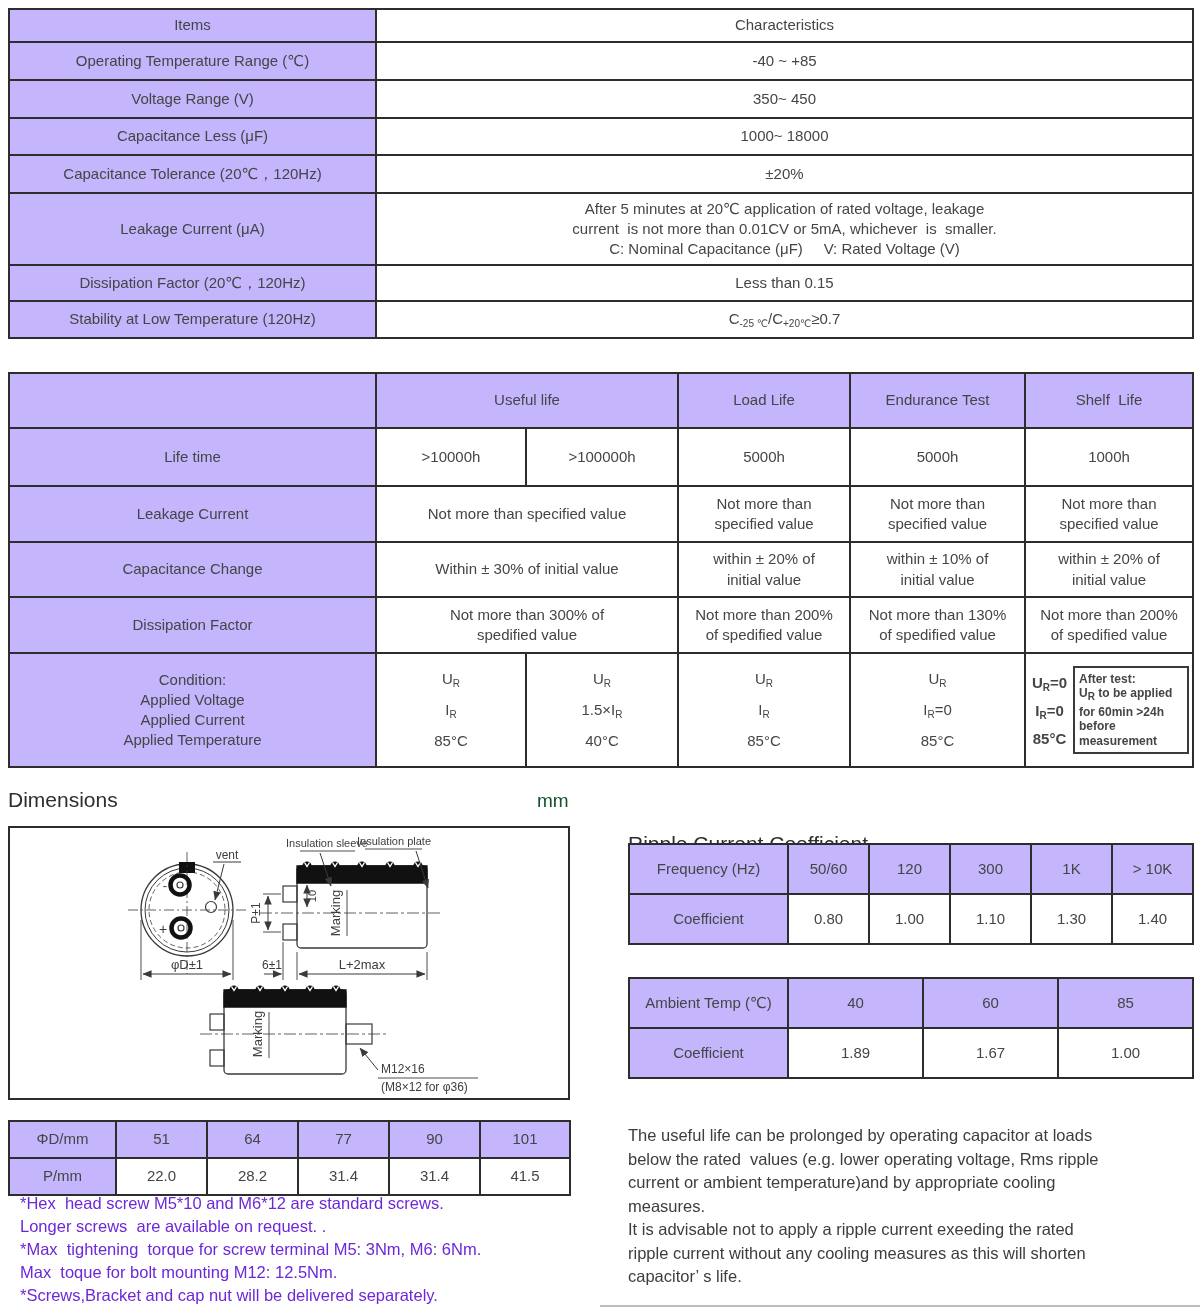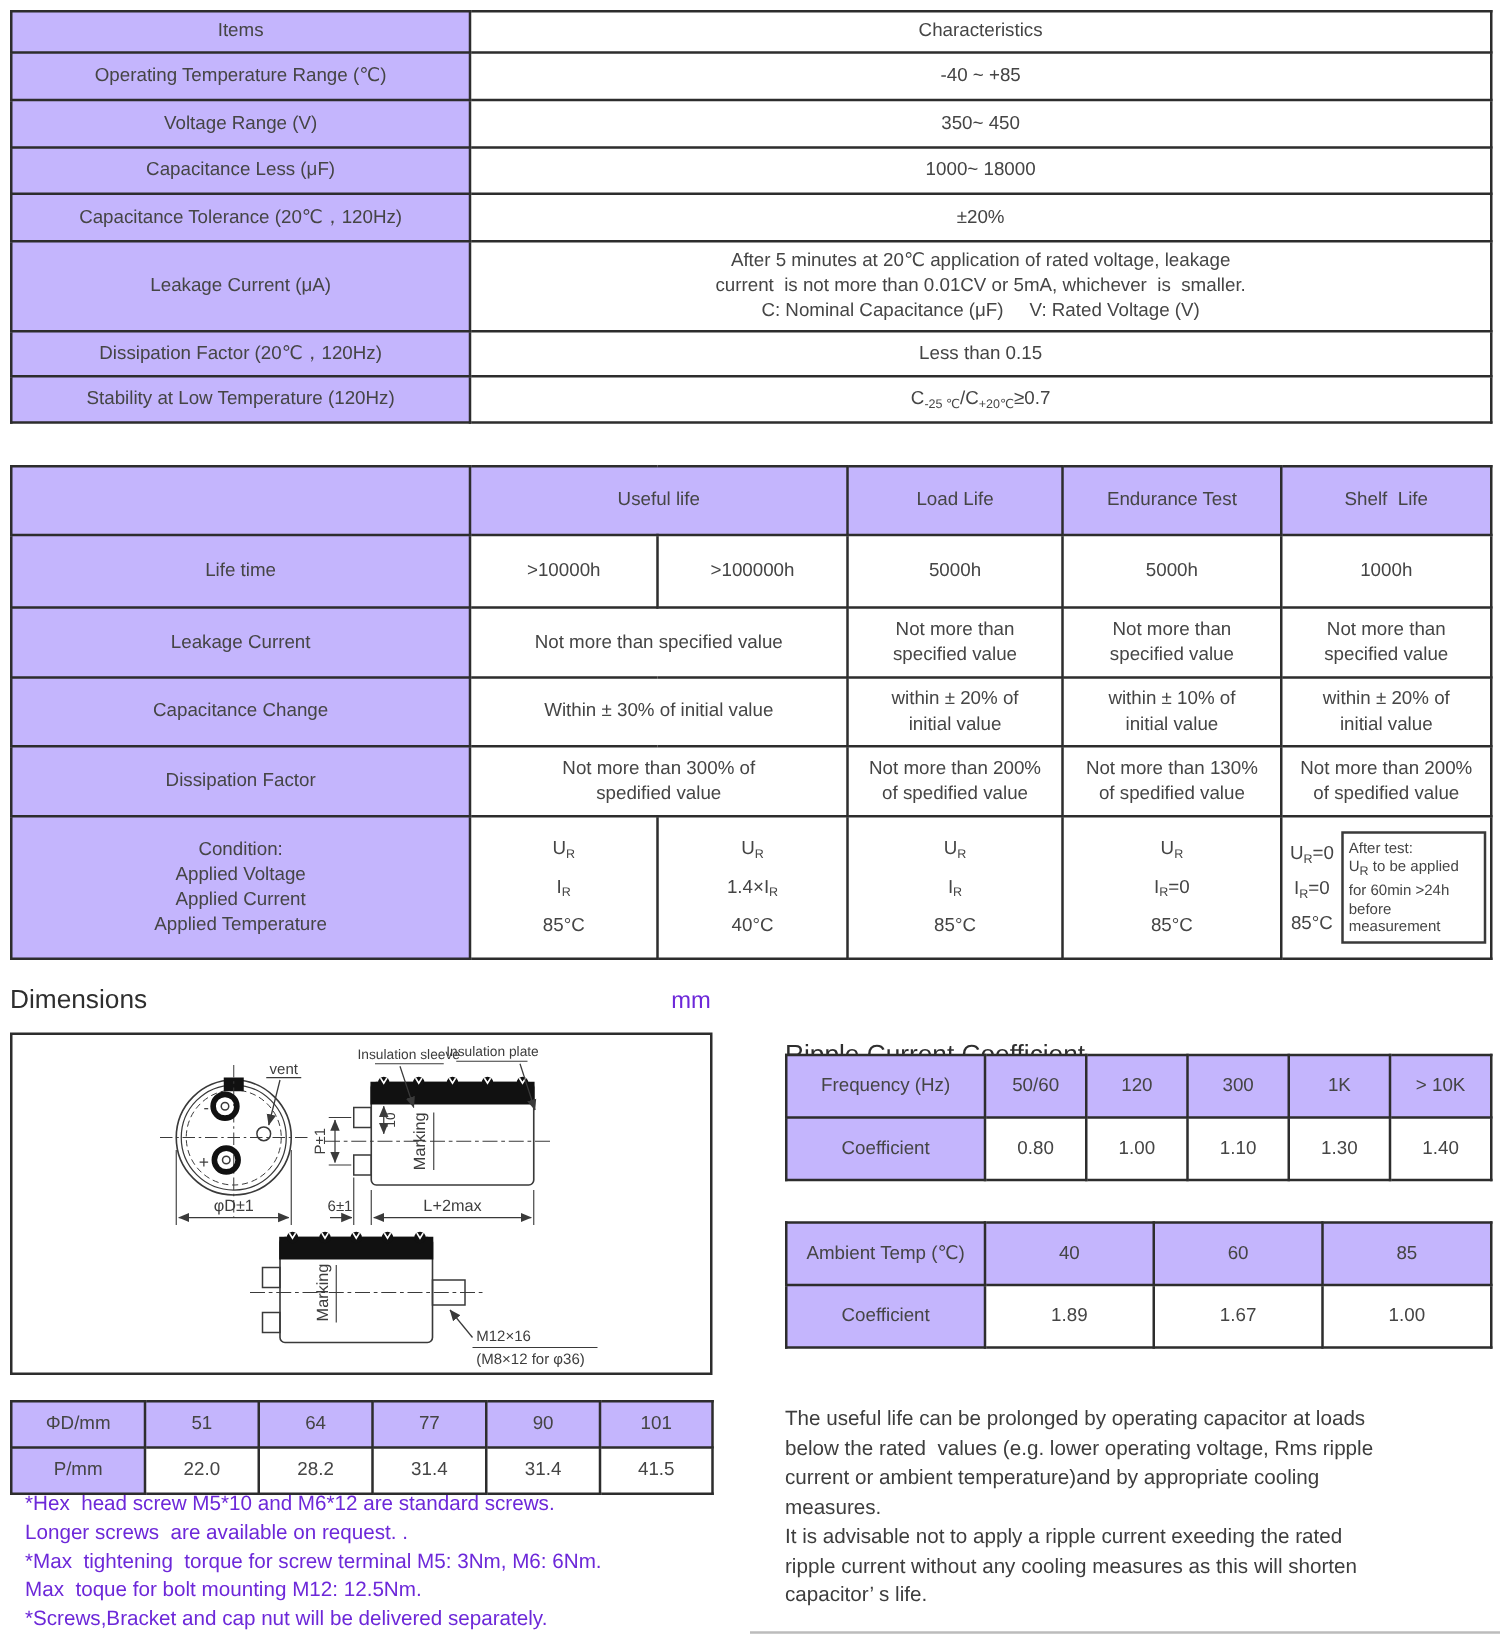--- a/index.html
+++ b/index.html
@@ -12,28 +12,28 @@
   table { border-collapse:collapse; table-layout:fixed; }
   td { border:2px solid #2d2d2d; text-align:center; vertical-align:middle;
        font-size:15px; color:#454545; line-height:1.35; padding:2px 4px; }
   .gray { background:#c4b5fd; }
   .pre { white-space:pre-wrap; }
   sub.r { font-size:10px; vertical-align:-3px; }
   .t1 { position:absolute; left:8px; top:8px; width:1184px; }
   .t2 { position:absolute; left:8px; top:372px; width:1184px; }
   .t2 td { font-size:15px; }
   .cond-lines div { line-height:26px; }
-  .shelf-cond { padding:0; }
+  .shelf-cond { padding:0;font-weight:bold; }
   .shelf-flex { display:flex; align-items:center; height:100%; }
   .shelf-left { flex:1; text-align:center; }
   .shelf-left div { line-height:23px; }
   .after-note { width:116px; border:2px solid #3a3a3a; margin:4px 3px 4px 0;
                 font-size:12px; line-height:14.5px; text-align:left; padding:4px 2px 4px 4px; }
   .sec-title { position:absolute; font-size:21px; color:#2e2e2e; }
-  .unit { position:absolute; font-size:19px; color:#6d28d9; }
+  .unit { position:absolute; font-size:19px; color:#14532d; }
   .draw-box { position:absolute; left:8px; top:826px; width:562px; height:274px;
               border:2px solid #2d2d2d; }
   .tf { position:absolute; left:628px; top:843px; width:564px; }
   .tt { position:absolute; left:628px; top:977px; width:564px; }
   .ts { position:absolute; left:8px; top:1120px; width:561px; }
   .tf td, .tt td { height:50px; }
   .ts td { height:37px; font-size:15px; padding:1px 4px; }
   .notes { position:absolute; left:20px; top:1192px; width:580px;
            font-size:16.5px; line-height:23px; color:#6d28d9; }
   .para  { position:absolute; left:628px; top:1124px; width:572px;
@@ -144,21 +144,21 @@
       <div>Applied Current</div>
       <div>Applied Temperature</div>
     </td>
     <td class="cond-lines">
       <div><span>U</span><sub class="r">R</sub><span></span></div>
       <div><span>I</span><sub class="r">R</sub><span></span></div>
       <div><span>85°C</span></div>
     </td>
     <td class="cond-lines">
       <div><span>U</span><sub class="r">R</sub><span></span></div>
-      <div><span>1.4×I</span><sub class="r">R</sub><span></span></div>
+      <div><span>1.5×I</span><sub class="r">R</sub><span></span></div>
       <div><span>40°C</span></div>
     </td>
     <td class="cond-lines">
       <div><span>U</span><sub class="r">R</sub><span></span></div>
       <div><span>I</span><sub class="r">R</sub><span></span></div>
       <div><span>85°C</span></div>
     </td>
     <td class="cond-lines">
       <div><span>U</span><sub class="r">R</sub><span></span></div>
       <div><span>I</span><sub class="r">R</sub><span>=0</span></div>

